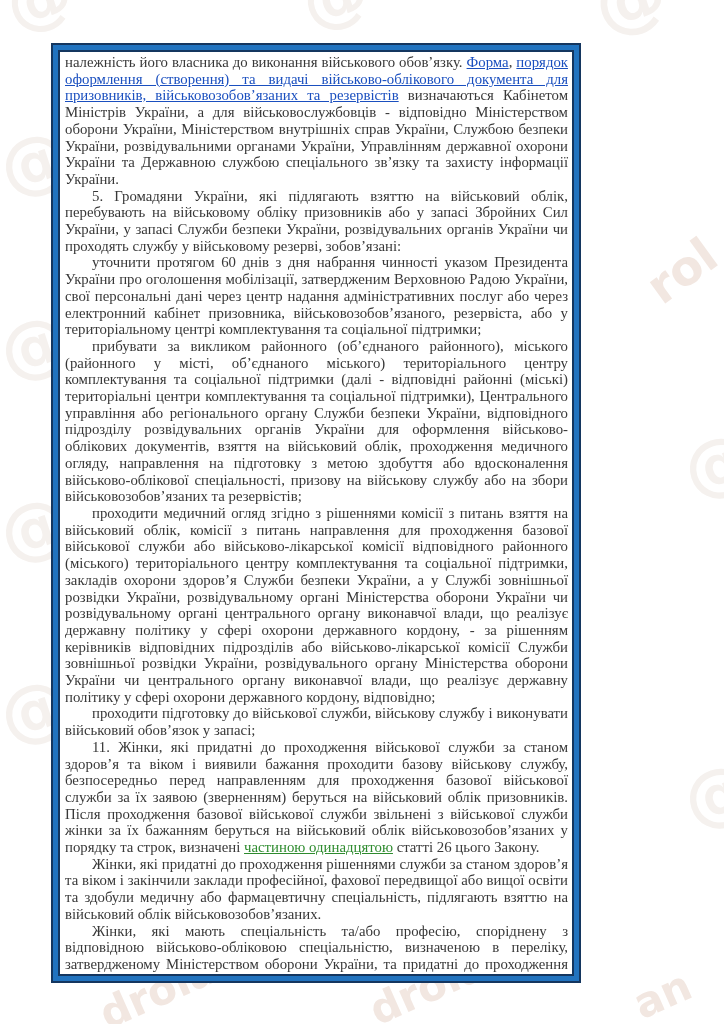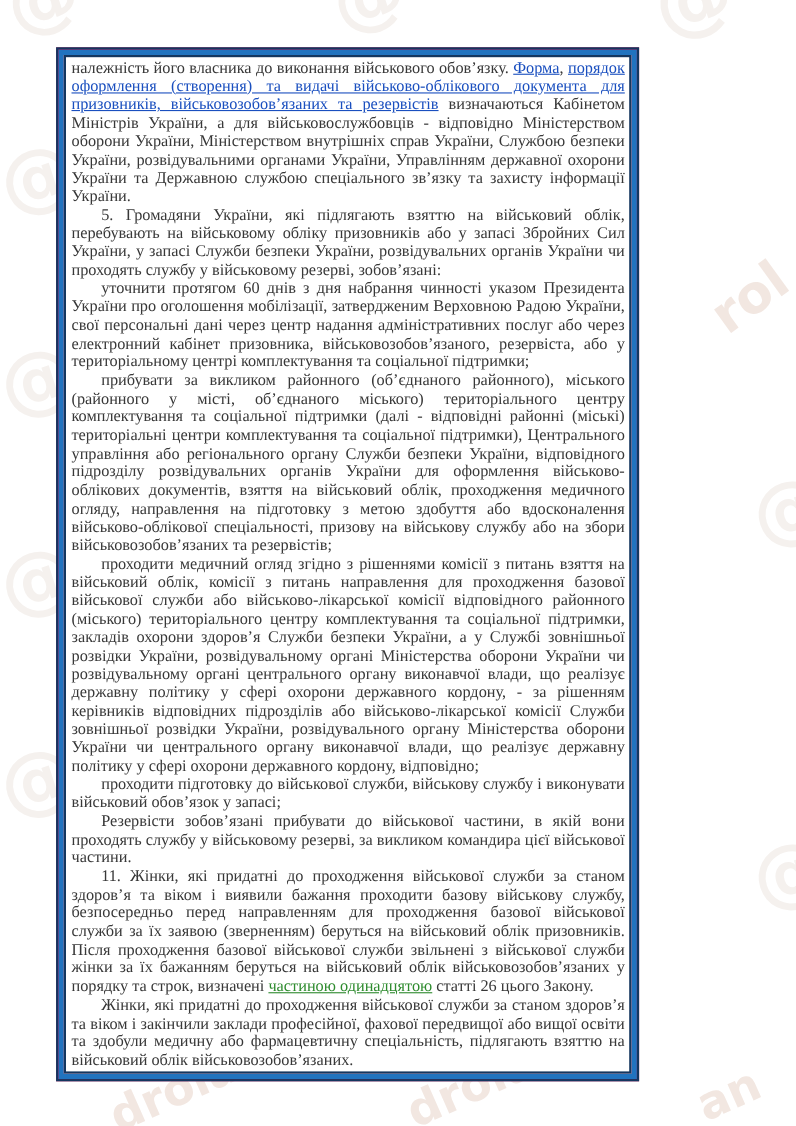--- a/index.html
+++ b/index.html
@@ -111,20 +111,19 @@
 <div class="doc-frame">
   <div class="frame-band">
     <div class="frame-inner">
       <div class="doc-body" id="doc-body">
           <p class="para no-indent"><span>належність його власника до виконання військового обов’язку. </span><a class="link blue">Форма</a><span>, </span><a class="link blue">порядок оформлення (створення) та видачі військово-облікового документа для призовників, військовозобов’язаних та резервістів</a><span> визначаються Кабінетом Міністрів України, а для військовослужбовців - відповідно Міністерством оборони України, Міністерством внутрішніх справ України, Службою безпеки України, розвідувальними органами України, Управлінням державної охорони України та Державною службою спеціального зв’язку та захисту інформації України.</span></p>
           <p class="para"><span>5. Громадяни України, які підлягають взяттю на військовий облік, перебувають на військовому обліку призовників або у запасі Збройних Сил України, у запасі Служби безпеки України, розвідувальних органів України чи проходять службу у військовому резерві, зобов’язані:</span></p>
           <p class="para"><span>уточнити протягом 60 днів з дня набрання чинності указом Президента України про оголошення мобілізації, затвердженим Верховною Радою України, свої персональні дані через центр надання адміністративних послуг або через електронний кабінет призовника, військовозобов’язаного, резервіста, або у територіальному центрі комплектування та соціальної підтримки;</span></p>
           <p class="para"><span>прибувати за викликом районного (об’єднаного районного), міського (районного у місті, об’єднаного міського) територіального центру комплектування та соціальної підтримки (далі - відповідні районні (міські) територіальні центри комплектування та соціальної підтримки), Центрального управління або регіонального органу Служби безпеки України, відповідного підрозділу розвідувальних органів України для оформлення військово-облікових документів, взяття на військовий облік, проходження медичного огляду, направлення на підготовку з метою здобуття або вдосконалення військово-облікової спеціальності, призову на військову службу або на збори військовозобов’язаних та резервістів;</span></p>
           <p class="para"><span>проходити медичний огляд згідно з рішеннями комісії з питань взяття на військовий облік, комісії з питань направлення для проходження базової військової служби або військово-лікарської комісії відповідного районного (міського) територіального центру комплектування та соціальної підтримки, закладів охорони здоров’я Служби безпеки України, а у Службі зовнішньої розвідки України, розвідувальному органі Міністерства оборони України чи розвідувальному органі центрального органу виконавчої влади, що реалізує державну політику у сфері охорони державного кордону, - за рішенням керівників відповідних підрозділів або військово-лікарської комісії Служби зовнішньої розвідки України, розвідувального органу Міністерства оборони України чи центрального органу виконавчої влади, що реалізує державну політику у сфері охорони державного кордону, відповідно;</span></p>
           <p class="para"><span>проходити підготовку до військової служби, військову службу і виконувати військовий обов’язок у запасі;</span></p>
-          <p class="para"><span>Резервісти зобов’язані прибувати до військової частини, в якій вони проходять службу у військовому резерві, за викликом командира цієї військової частини.</span></p>
           <p class="para"><span>11. Жінки, які придатні до проходження військової служби за станом здоров’я та віком і виявили бажання проходити базову військову службу, безпосередньо перед направленням для проходження базової військової служби за їх заявою (зверненням) беруться на військовий облік призовників. Після проходження базової військової служби звільнені з військової служби жінки за їх бажанням беруться на військовий облік військовозобов’язаних у порядку та строк, визначені </span><a class="link green">частиною одинадцятою</a><span> статті 26 цього Закону.</span></p>
-          <p class="para"><span>Жінки, які придатні до проходження військової служби за станом здоров’я та віком і закінчили заклади професійної, фахової передвищої або вищої освіти та здобули медичну або фармацевтичну спеціальність, підлягають взяттю на військовий облік військовозобов’язаних.</span></p>
+          <p class="para"><span>Жінки, які придатні до проходження рішеннями служби за станом здоров’я та віком і закінчили заклади професійної, фахової передвищої або вищої освіти та здобули медичну або фармацевтичну спеціальність, підлягають взяттю на військовий облік військовозобов’язаних.</span></p>
           <p class="para"><span>Жінки, які мають спеціальність та/або професію, споріднену з відповідною військово-обліковою спеціальністю, визначеною в переліку, затвердженому Міністерством оборони України, та придатні до проходження військової служби за станом здоров’я та віком, крім зазначених в абзаці другому цієї частини, беруться на військовий облік військовозобов’язаних за їх бажанням.</span></p>
         </div>
     </div>
   </div>
 </div>
 
 </body></html>

